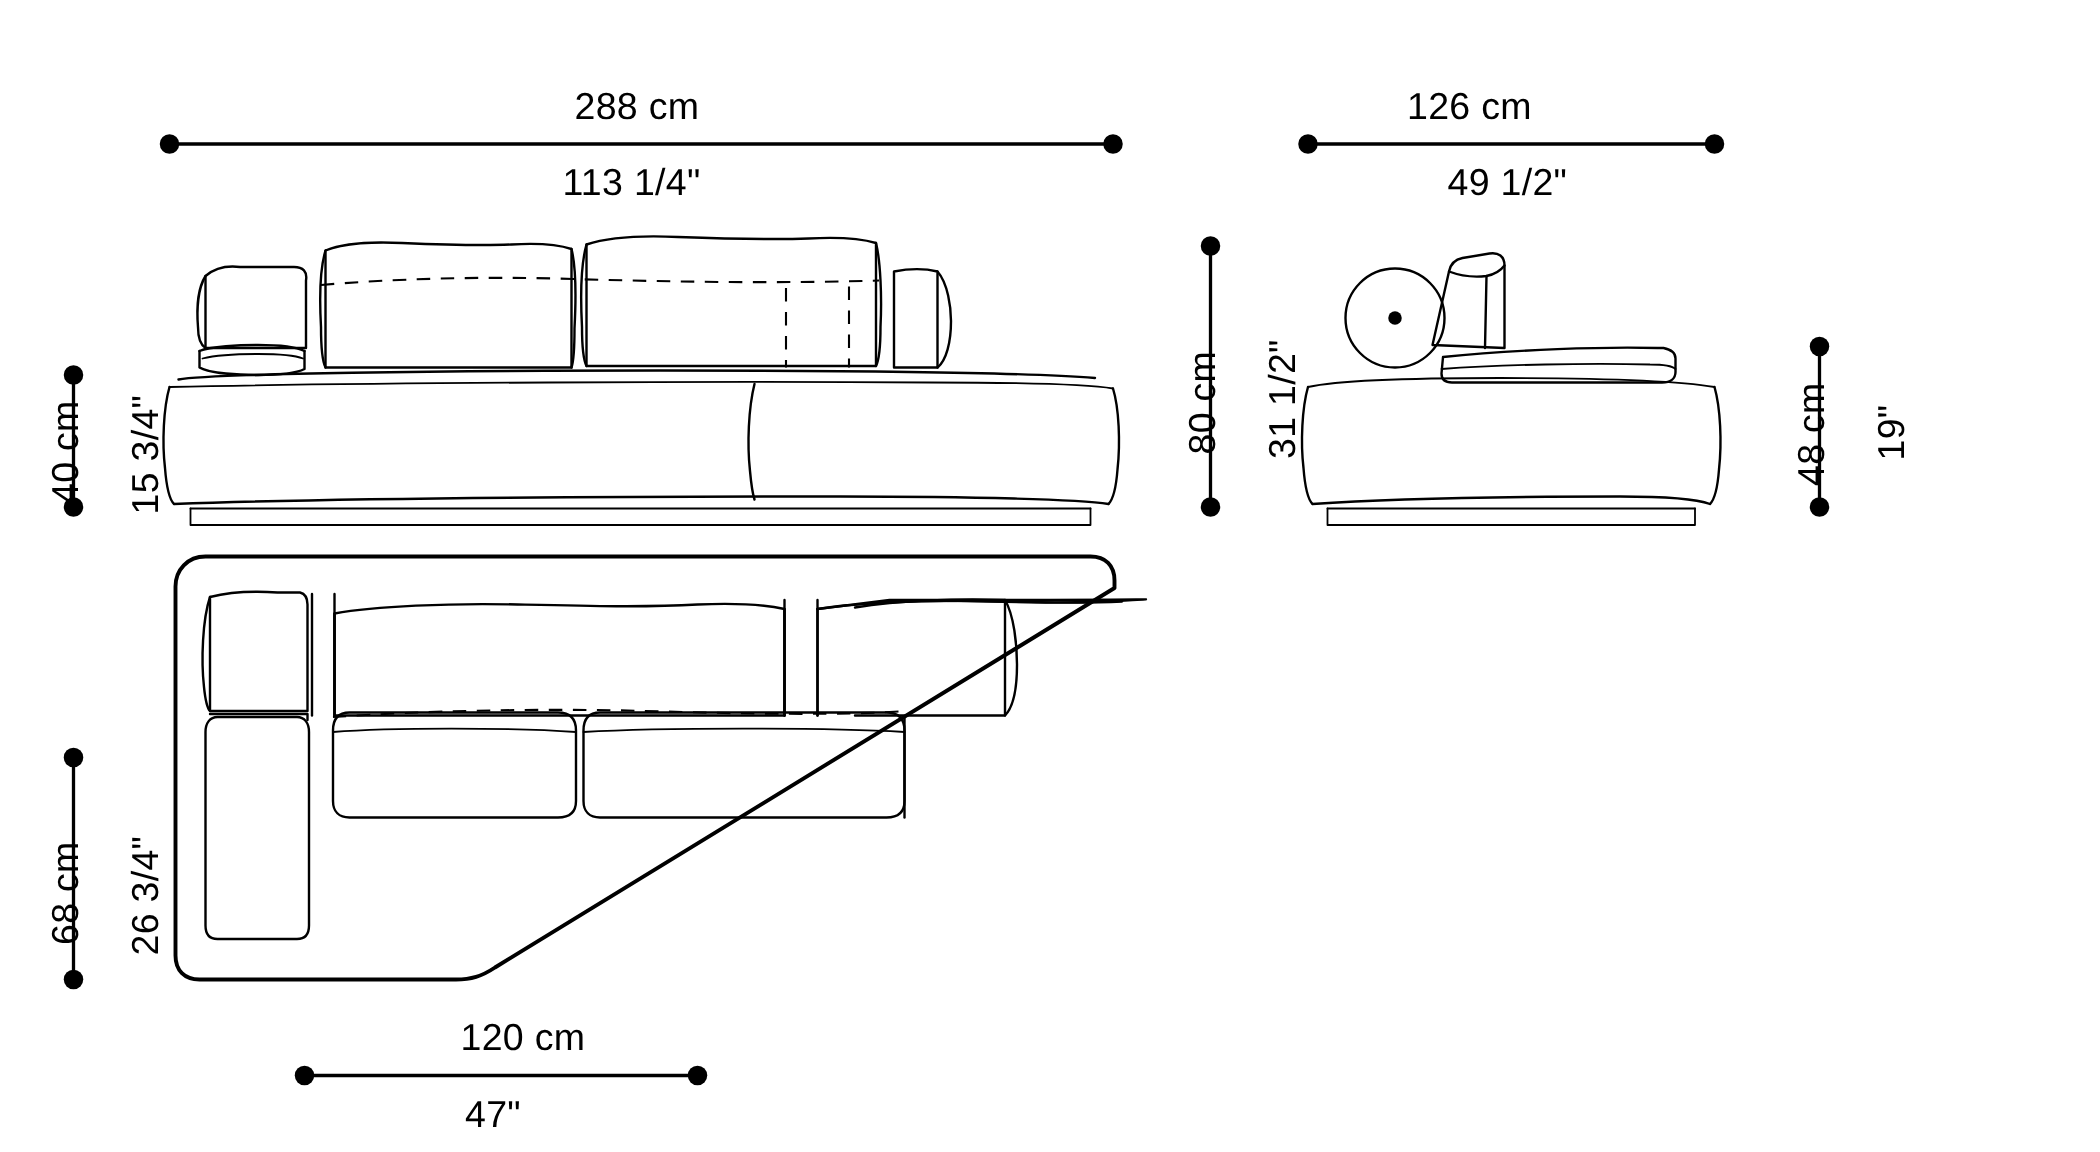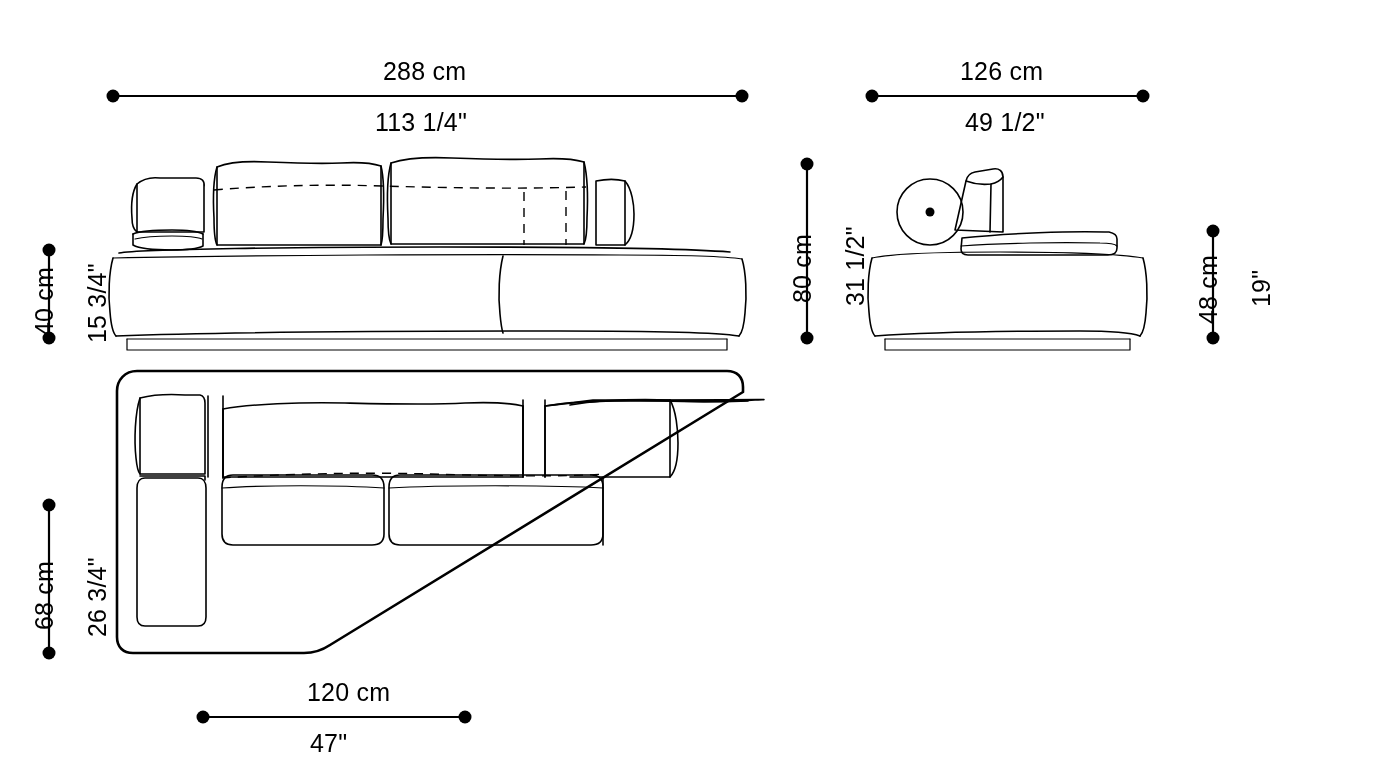--- a/index.html
+++ b/index.html
@@ -270,21 +270,21 @@
 
       <path class="dash" d="M222,478 C280,474 360,472 430,474 C500,476 560,477 605,474"></path>
 
       <path class="ln" d="M603,478 L603,545"></path>
     </g>
   </svg>
 
   <div class="dim-label" style="left:383px; top:57px;">288 cm</div>
   <div class="dim-label" style="left:375px; top:108px;">113 1/4"</div>
 
-  <div class="dim-label" style="left:960px; top:57px;">126 cm</div>
+  <div class="dim-label" style="left:938px; top:57px;">126 cm</div>
   <div class="dim-label" style="left:965px; top:108px;">49 1/2"</div>
 
   <div class="dim-label vertical" style="left:30px; top:336px;">40 cm</div>
   <div class="dim-label vertical" style="left:83px; top:343px;">15 3/4"</div>
 
   <div class="dim-label vertical" style="left:788px; top:303px;">80 cm</div>
   <div class="dim-label vertical" style="left:841px; top:306px;">31 1/2"</div>
 
   <div class="dim-label vertical" style="left:1194px; top:324px;">48 cm</div>
   <div class="dim-label vertical" style="left:1247px; top:307px;">19"</div>

